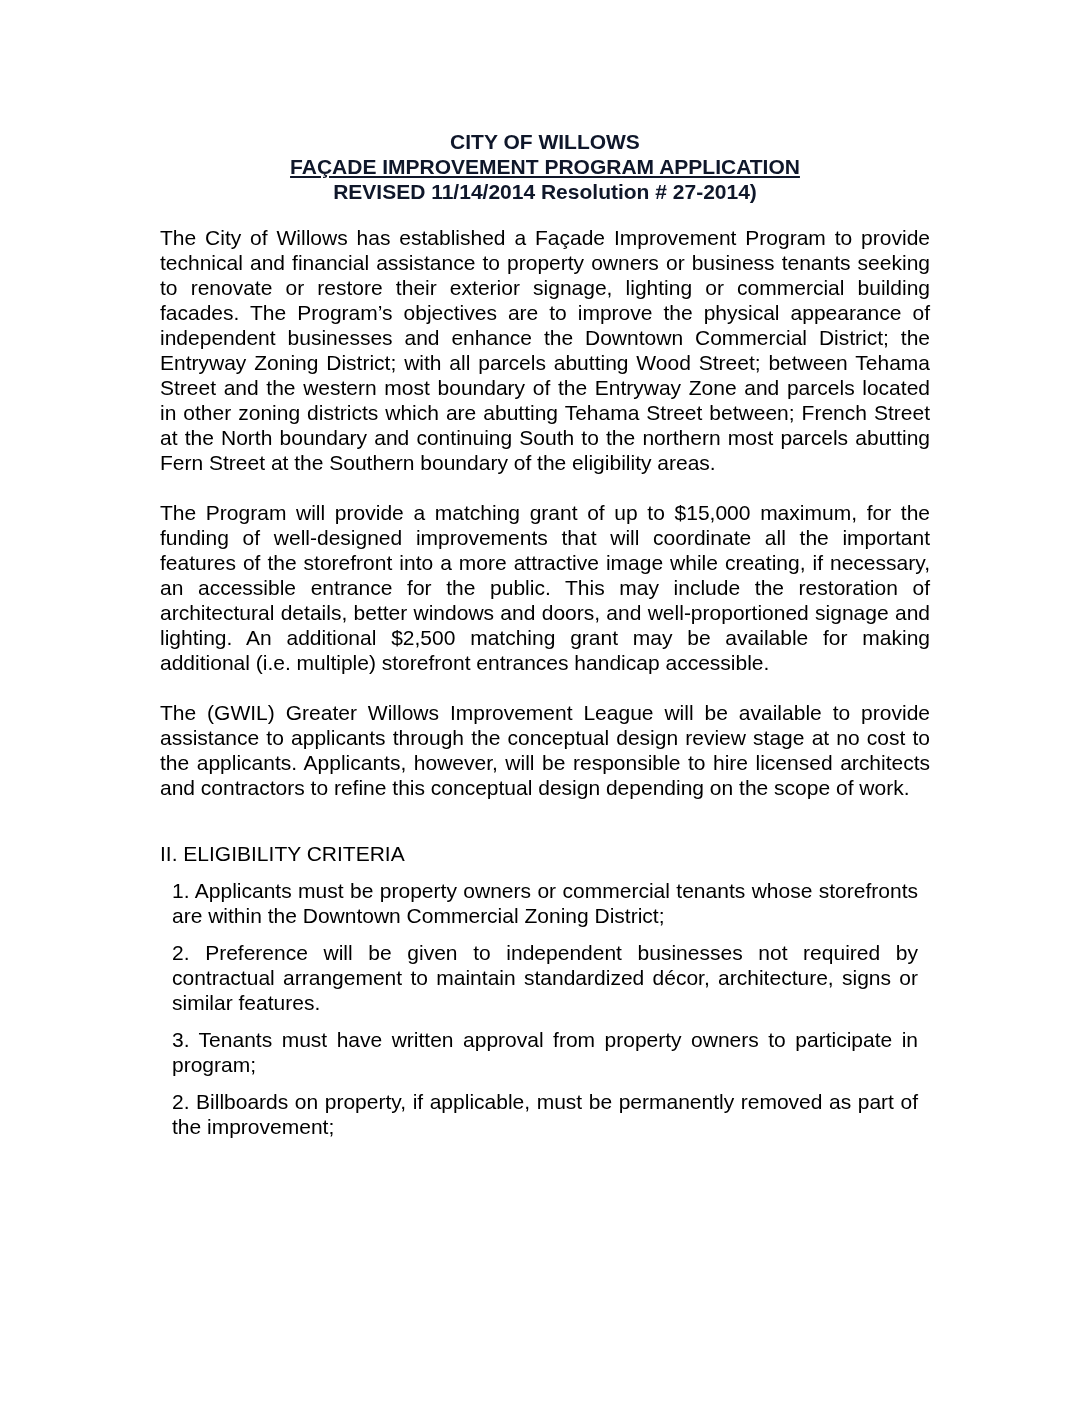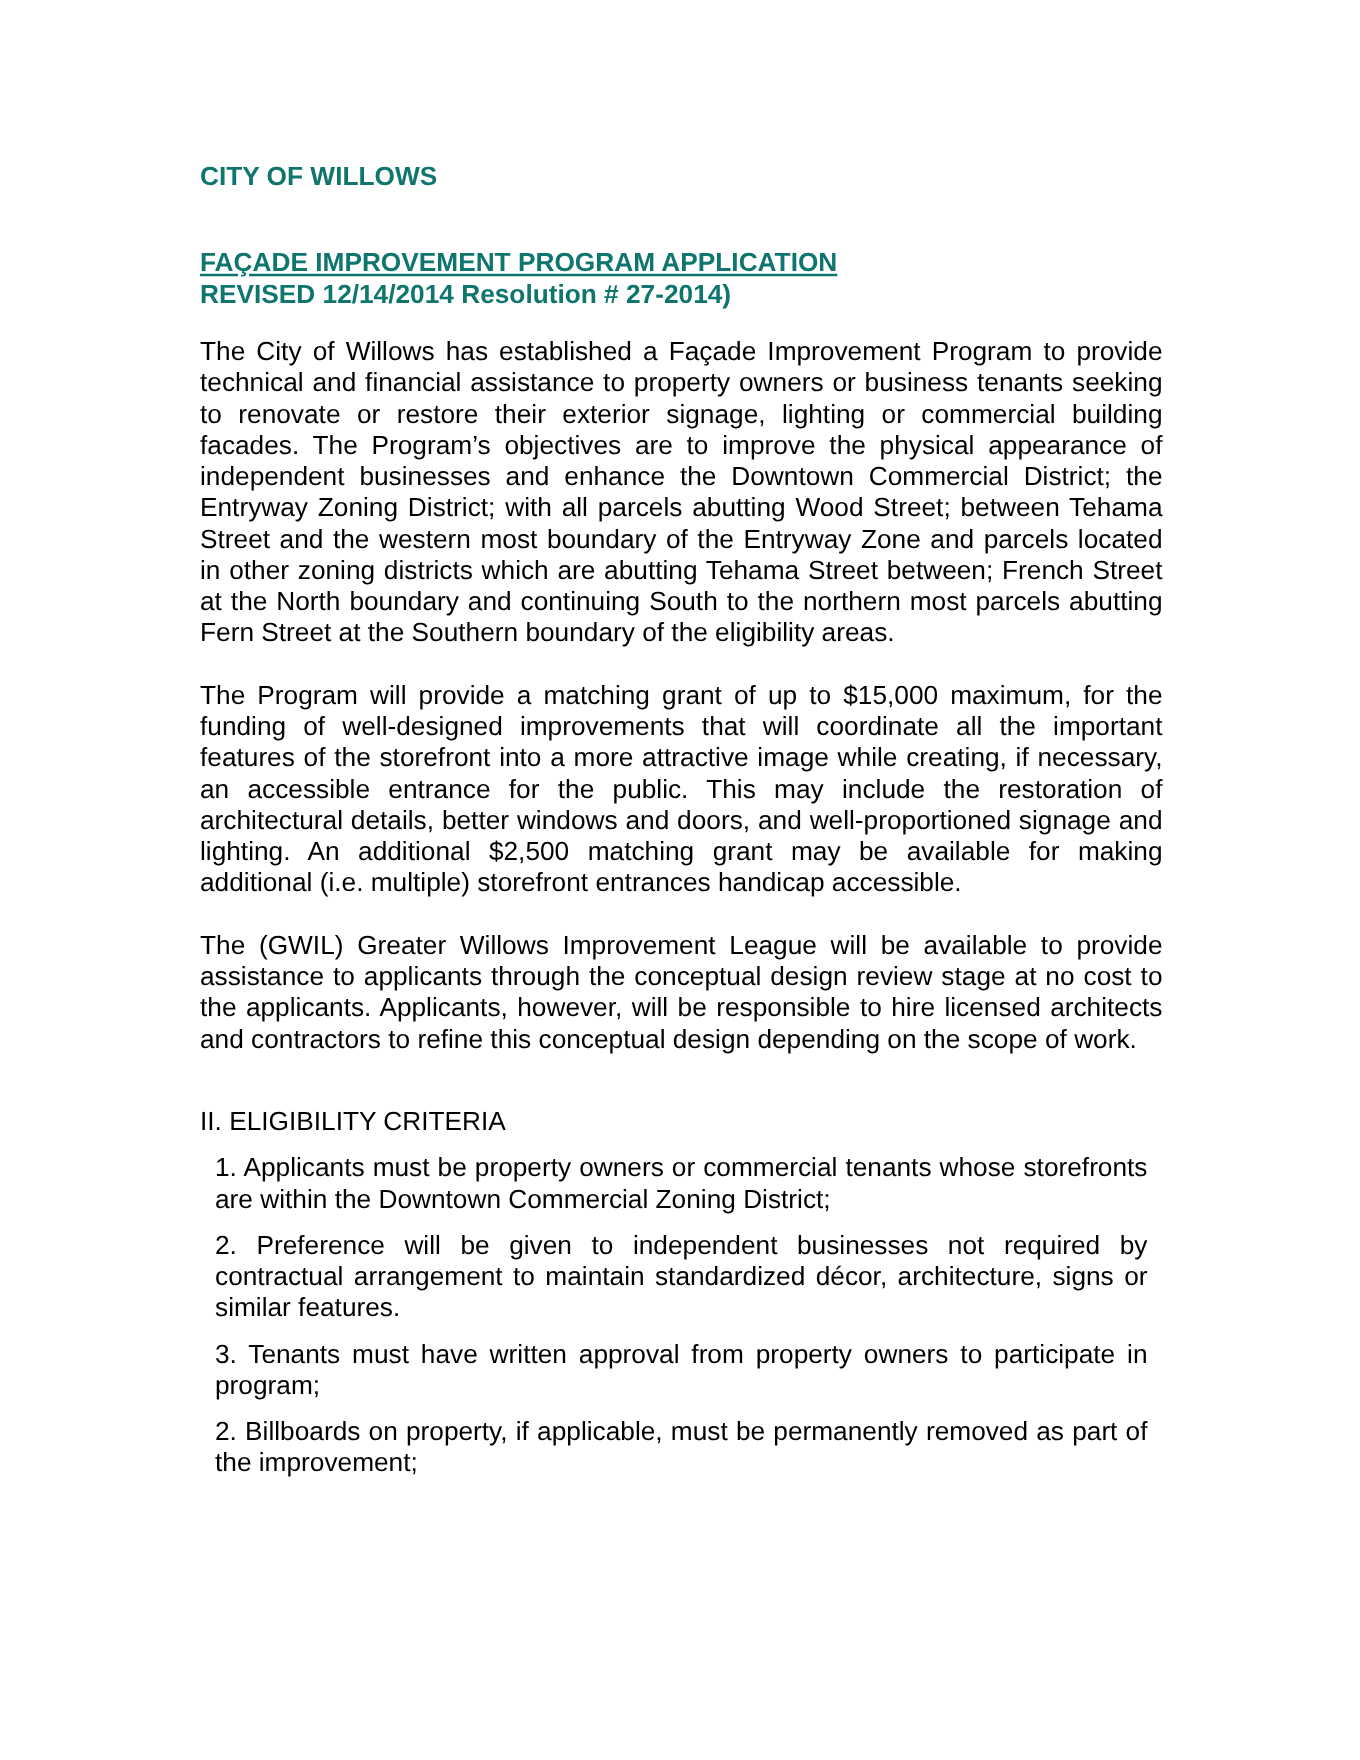--- a/index.html
+++ b/index.html
@@ -15,26 +15,27 @@
   }
   .content {
     position: absolute;
     left: 160px;
     top: 129px;
     width: 770px;
     font-size: 21px;
     line-height: 25px;
   }
   .doc-header {
+    text-align: center;
     font-weight: bold;
-    color: #0f766e;
+    color: #0f172a;
     margin: 0 0 21px 0;
   }
   .h-line { white-space: nowrap; }
-  .underlined { text-decoration: underline; margin-top: 44px; }
+  .underlined { text-decoration: underline; }
   .para {
     text-align: justify;
     margin: 0 0 25px 0;
   }
   .section-heading {
     margin-top: 41px;
     text-align: left;
   }
   .section-intro {
     margin: 0 0 25px 0;
@@ -47,21 +48,21 @@
 </style>
 </head>
 <body>
 
 <div class="page">
   <div class="content">
 
     <div class="doc-header">
       <div class="h-line">CITY OF WILLOWS</div>
       <div class="h-line underlined">FAÇADE IMPROVEMENT PROGRAM APPLICATION</div>
-      <div class="h-line">REVISED 12/14/2014 Resolution # 27-2014)</div>
+      <div class="h-line">REVISED 11/14/2014 Resolution # 27-2014)</div>
     </div>
 
     <p class="para">The City of Willows has established a Façade Improvement Program to provide technical and financial assistance to property owners or business tenants seeking to renovate or restore their exterior signage, lighting or commercial building facades. The Program’s objectives are to improve the physical appearance of independent businesses and enhance the Downtown Commercial District; the Entryway Zoning District; with all parcels abutting Wood Street; between Tehama Street and the western most boundary of the Entryway Zone and parcels located in other zoning districts which are abutting Tehama Street between; French Street at the North boundary and continuing South to the northern most parcels abutting Fern Street at the Southern boundary of the eligibility areas.</p>
     <p class="para">The Program will provide a matching grant of up to $15,000 maximum, for the funding of well-designed improvements that will coordinate all the important features of the storefront into a more attractive image while creating, if necessary, an accessible entrance for the public. This may include the restoration of architectural details, better windows and doors, and well-proportioned signage and lighting. An additional $2,500 matching grant may be available for making additional (i.e. multiple) storefront entrances handicap accessible.</p>
     <p class="para">The (GWIL) Greater Willows Improvement League will be available to provide assistance to applicants through the conceptual design review stage at no cost to the applicants. Applicants, however, will be responsible to hire licensed architects and contractors to refine this conceptual design depending on the scope of work.</p>
 
     <div class="section">
       <div class="section-heading">II. ELIGIBILITY CRITERIA</div>
       <p class="item">1. Applicants must be property owners or commercial tenants whose storefronts are within the Downtown Commercial Zoning District;</p>
       <p class="item">2. Preference will be given to independent businesses not required by contractual arrangement to maintain standardized décor, architecture, signs or similar features.</p>

